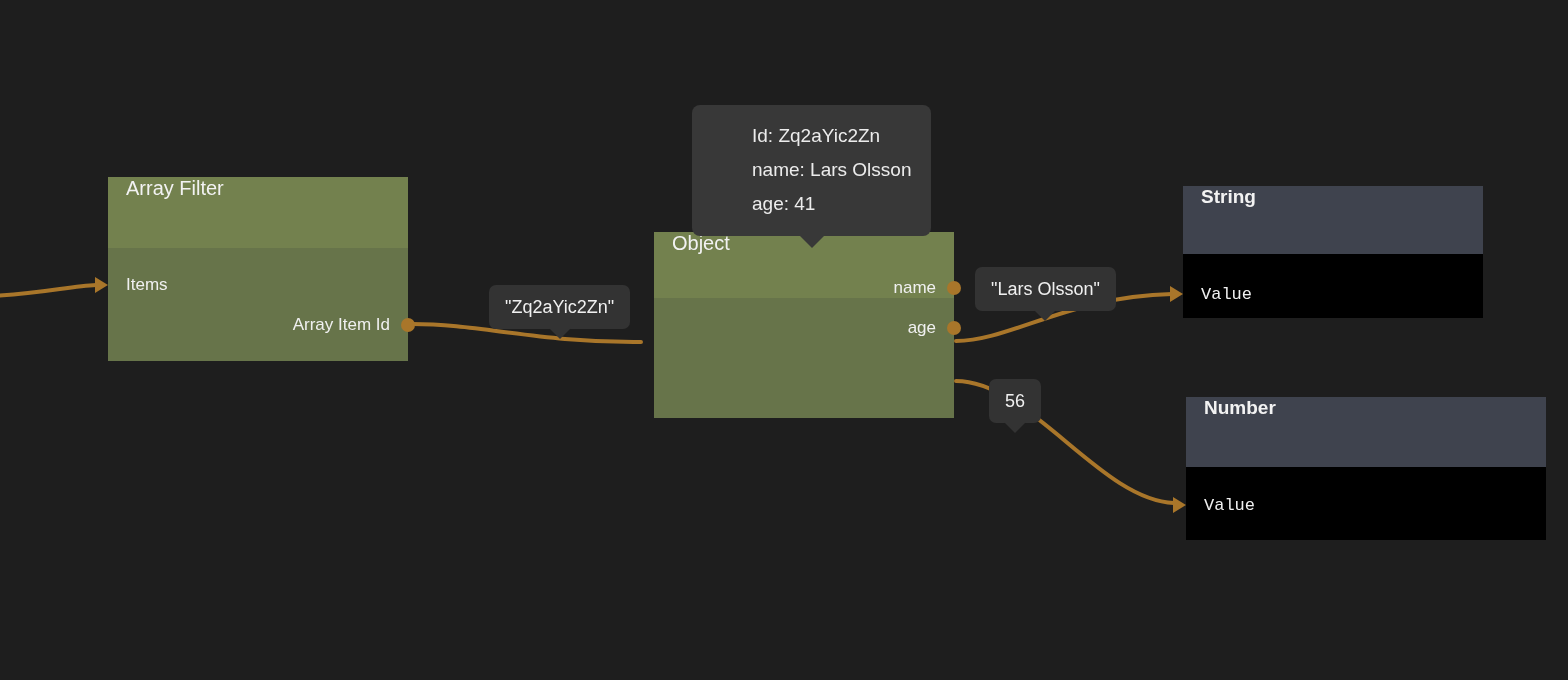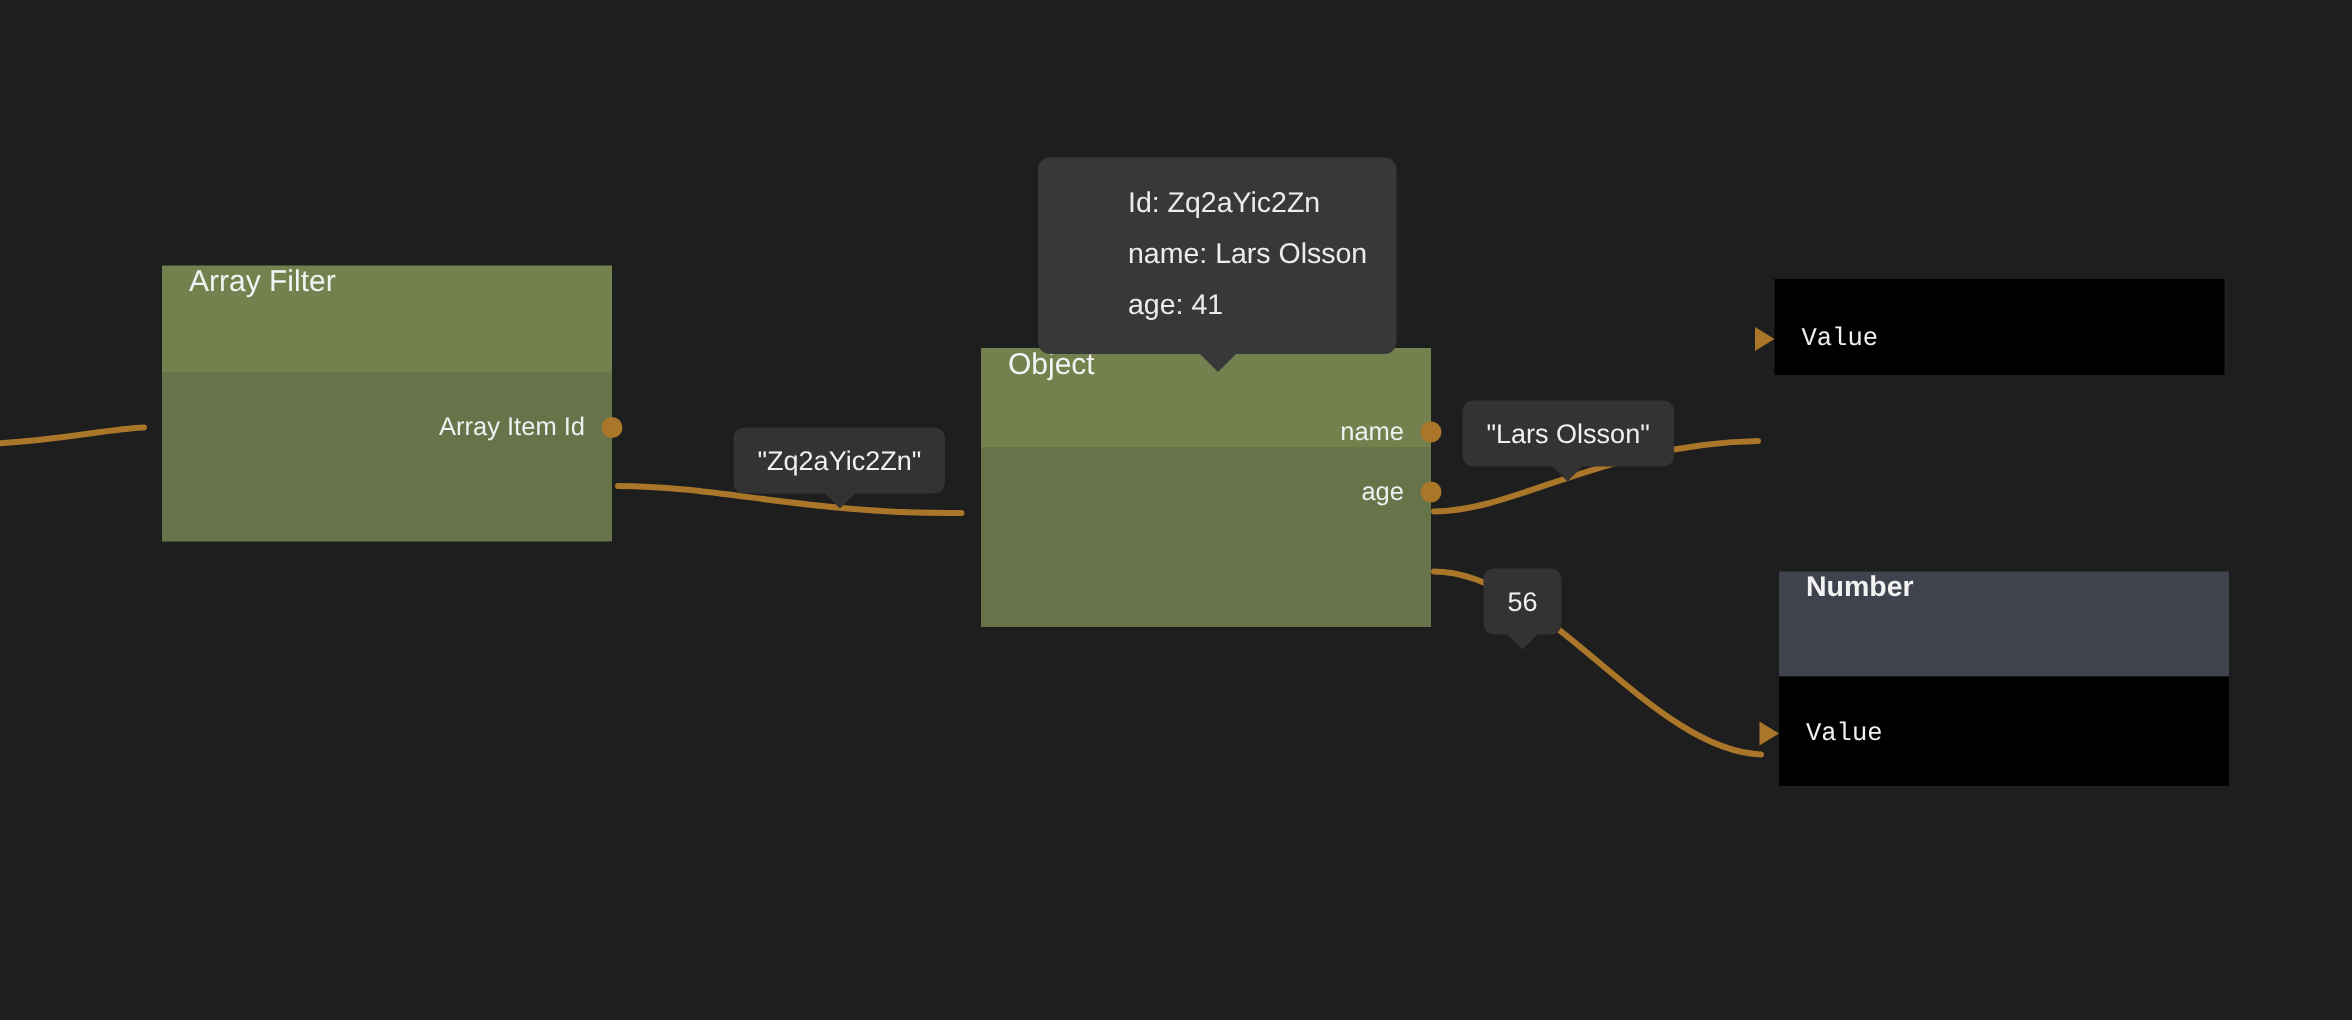--- a/index.html
+++ b/index.html
@@ -142,20 +142,24 @@
     <path d="M 956,341 C 1010,341 1070,296 1172,294" fill="none" stroke="#a9762a" stroke-width="4" stroke-linecap="round"></path>
 
     <path d="M 956,381 C 1030,381 1100,500 1174,503" fill="none" stroke="#a9762a" stroke-width="4" stroke-linecap="round"></path>
   </svg>
 
   <div class="node green" style="left:108px; top:177px; width:300px;">
     <div class="node-header" style="height:71px;">
       <span>Array Filter</span>
     </div>
     <div class="node-body" style="height:113px; padding-top:17px;">
+      <div class="port-row in">
+        <span class="port-arrow"></span>
+        <span>Items</span>
+      </div>
       <div class="port-row out">
         <span>Array Item Id</span>
         <span class="port-dot"></span>
       </div>
     </div>
   </div>
 
   <div class="node green" style="left:654px; top:232px; width:300px;">
     <div class="node-header" style="height:66px;">
       <span>Object</span>
@@ -166,29 +170,32 @@
         <span class="port-dot"></span>
       </div>
       <div class="port-row out">
         <span>age</span>
         <span class="port-dot"></span>
       </div>
     </div>
   </div>
 
   <div class="node dark" style="left:1183px; top:186px; width:300px;">
+    <div class="node-header" style="height:68px;">
+      <span>String</span>
+    </div>
     <div class="node-body" style="height:64px; padding-top:20px;">
       <div class="port-row in">
         <span class="port-arrow"></span>
         <span>Value</span>
       </div>
     </div>
   </div>
 
-  <div class="node dark" style="left:1186px; top:381px; width:300px;">
+  <div class="node dark" style="left:1186px; top:397px; width:360px;">
     <div class="node-header" style="height:70px;">
       <span>Number</span>
     </div>
     <div class="node-body" style="height:73px; padding-top:18px;">
       <div class="port-row in">
         <span class="port-arrow"></span>
         <span>Value</span>
       </div>
     </div>
   </div>

